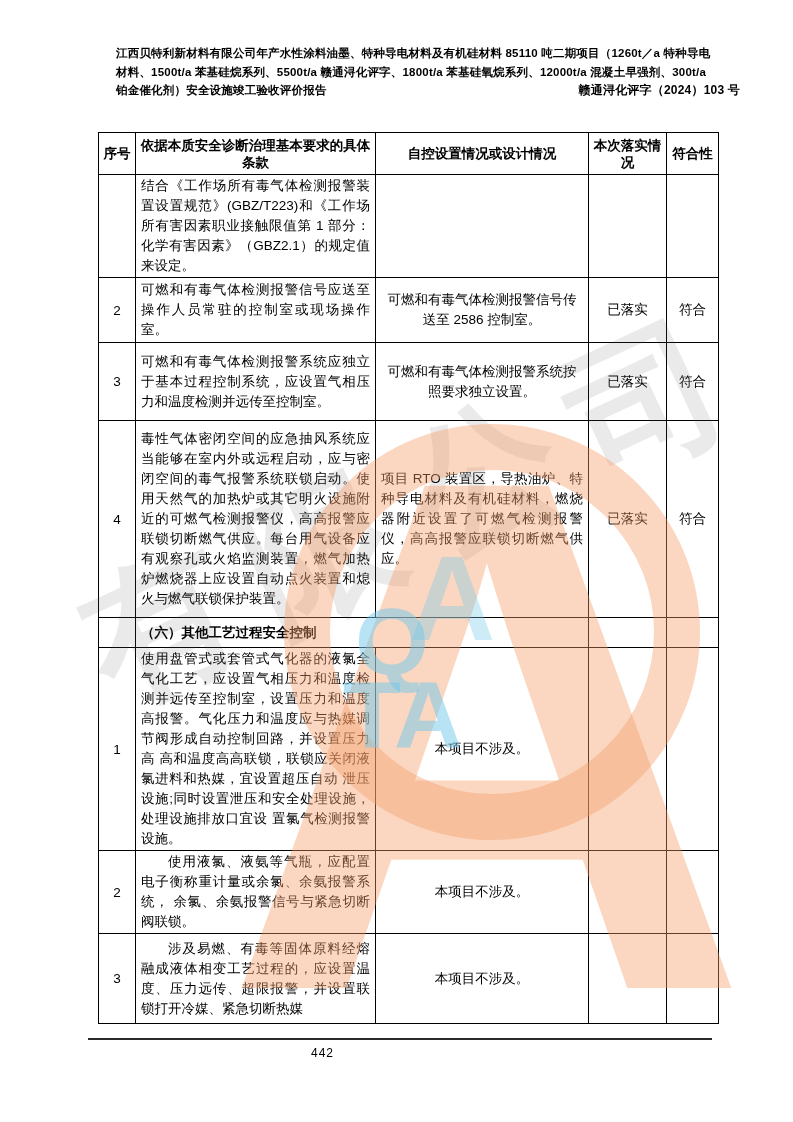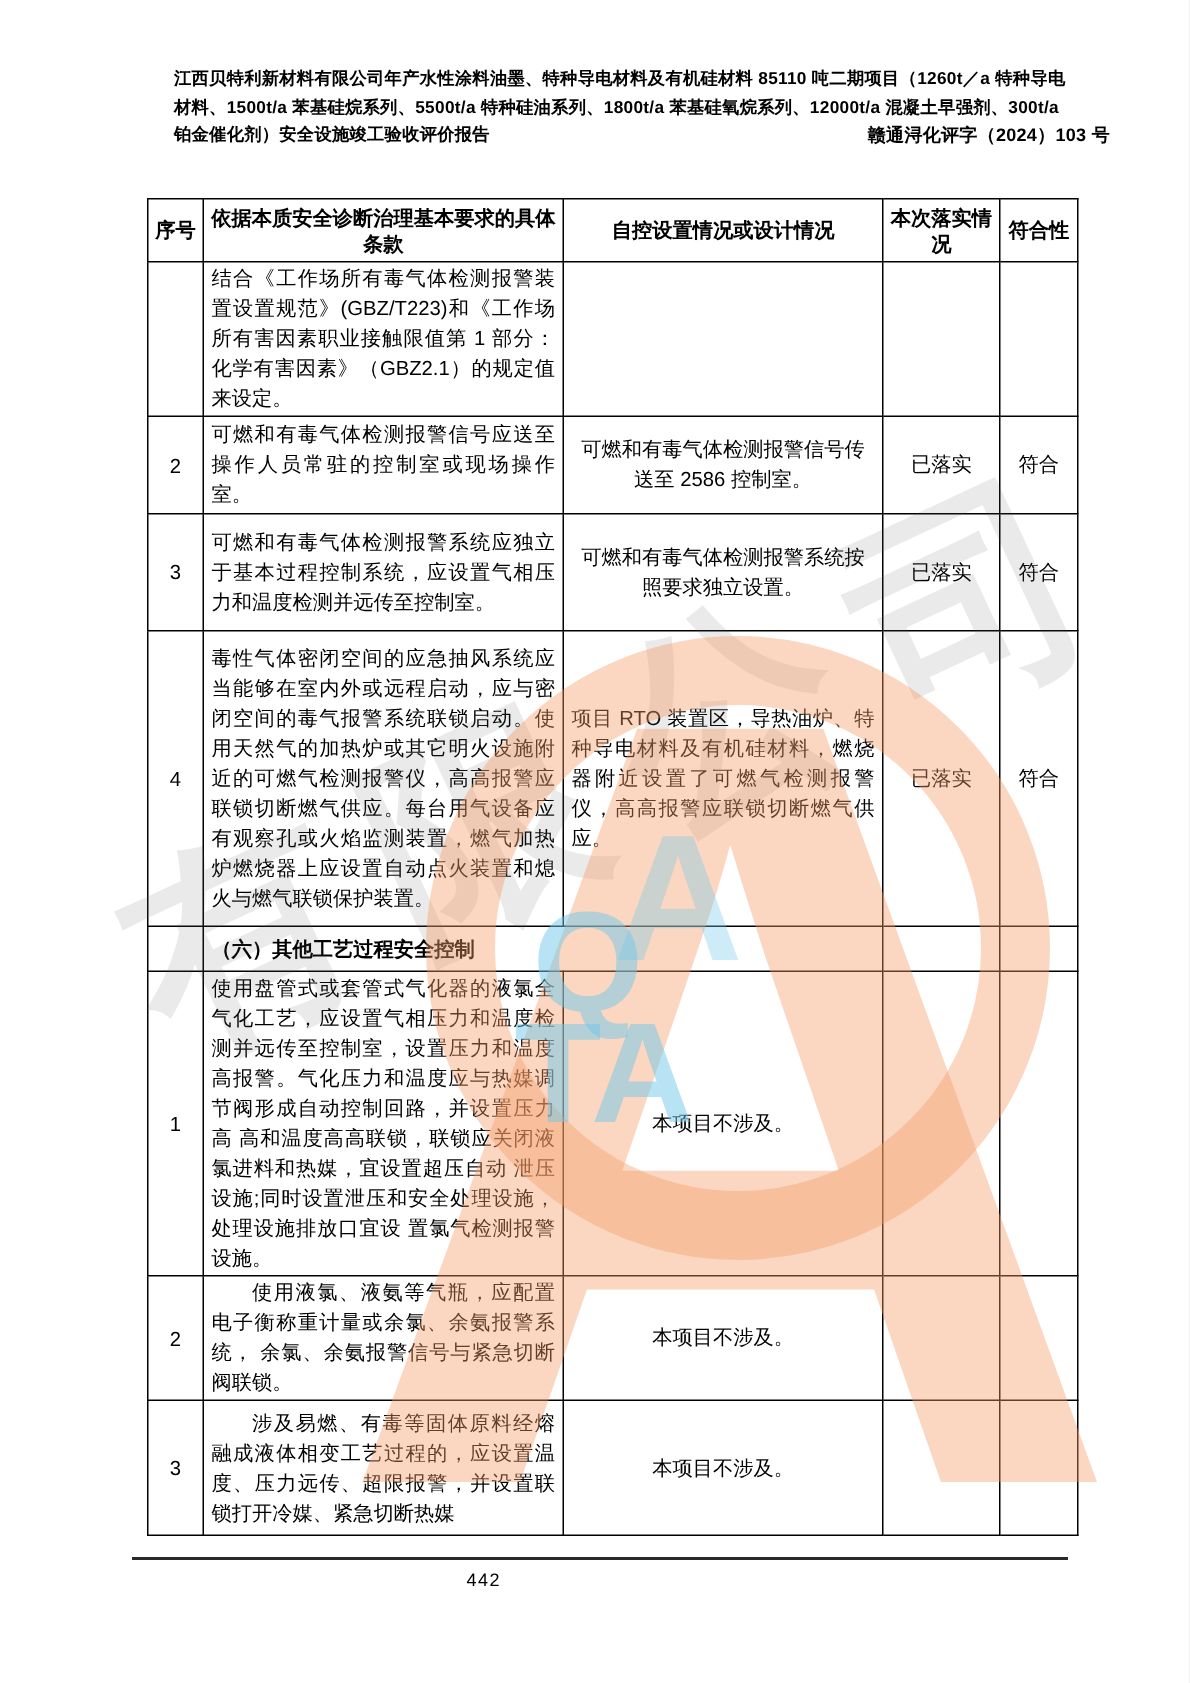--- a/index.html
+++ b/index.html
@@ -36,21 +36,21 @@
   
   .wm{position:absolute;left:0;top:0;width:793px;height:1122px;pointer-events:none;}
 </style>
 </head>
 <body>
 
 <div class="page">
 
   <div class="doc-header">
     <div class="hline">江西贝特利新材料有限公司年产水性涂料油墨、特种导电材料及有机硅材料 85110 吨二期项目（1260t／a 特种导电</div>
-    <div class="hline">材料、1500t/a 苯基硅烷系列、5500t/a 特种硅油系列、1800t/a 苯基硅氧烷系列、12000t/a 混凝土早强剂、300t/a</div>
+    <div class="hline">材料、1500t/a 苯基硅烷系列、5500t/a 赣通浔化评字、1800t/a 苯基硅氧烷系列、12000t/a 混凝土早强剂、300t/a</div>
     <div class="hline hline3">
       <span>铂金催化剂）安全设施竣工验收评价报告</span>
       <span class="doc-number">赣通浔化评字（2024）103 号</span>
     </div>
   </div>
 
   <table class="req">
     <colgroup>
       <col style="width:37px">
         <col style="width:240px">

